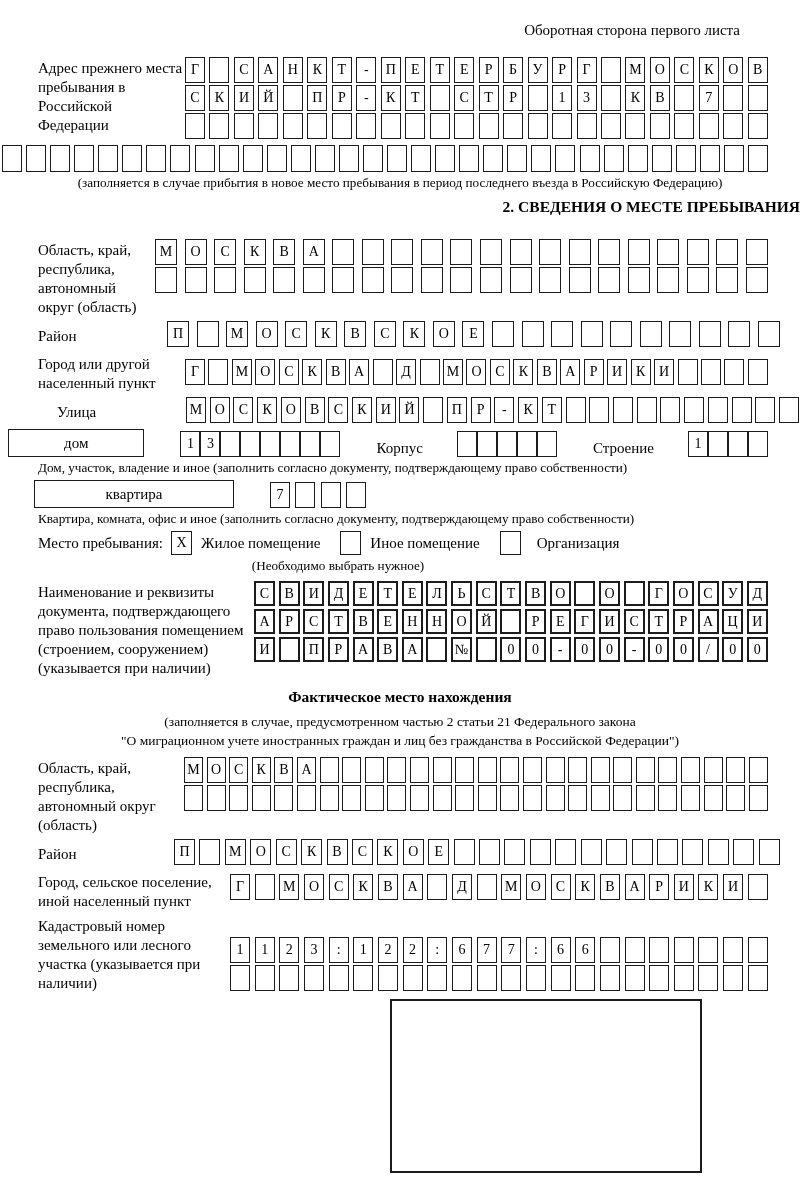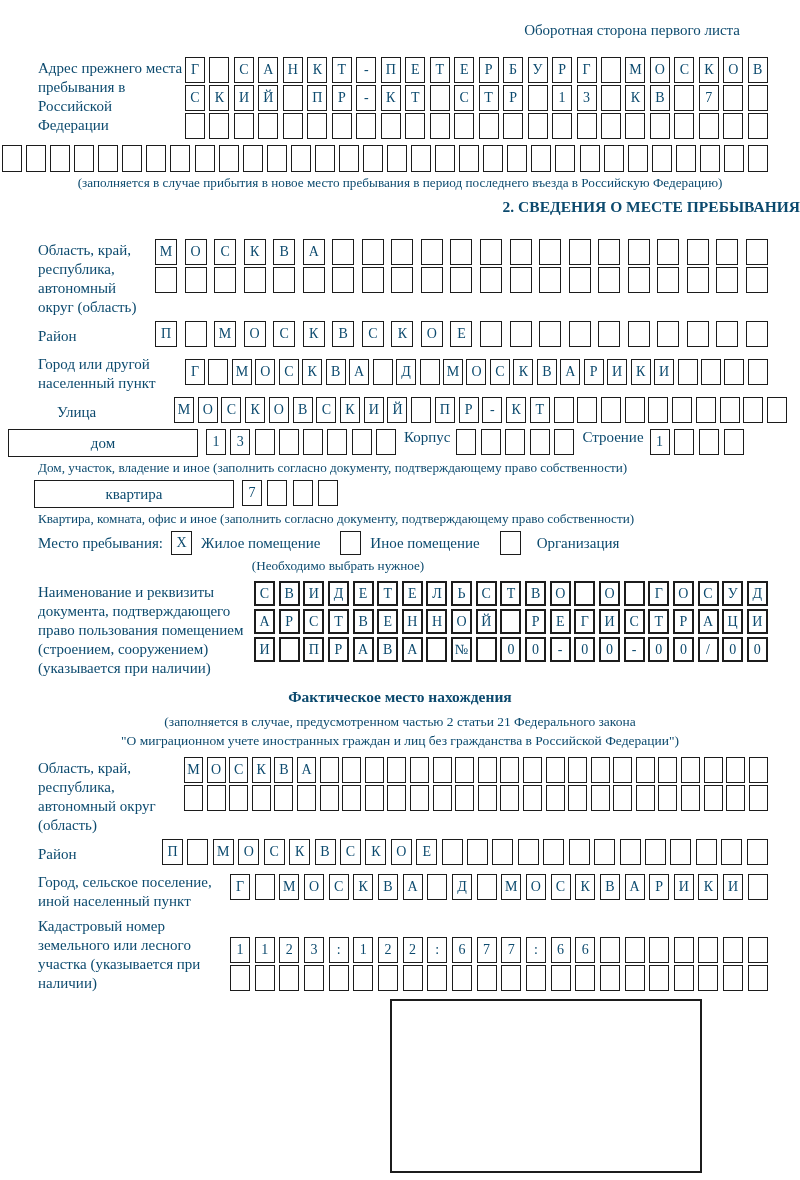--- a/index.html
+++ b/index.html
@@ -2,21 +2,21 @@
 <html><head>
 <meta charset="utf-8">
 <style>
   html,body{margin:0;padding:0;background:#fff;}
   .page{
     position:relative;
     width:800px;height:1180px;
     box-sizing:border-box;
     padding:0 32px 0 38px;
     background:#fff;
-    color:#0c4a6e;
+    color:#000000;
     font-family:"Liberation Serif", serif;
     overflow:hidden;
   }
   .back-note{
     margin-top:22px;
     text-align:right;
     padding-right:28px;
     font-size:15px;
   }
   
@@ -29,21 +29,21 @@
     box-sizing:border-box;
     width:20px;height:26px;
     border:1.5px solid #1c1c1c;
     display:flex;align-items:center;justify-content:center;
     font-size:14px;line-height:1;
     background:#fff;
     flex:0 0 auto;
   }
   
   .group{display:flex;align-items:flex-start;margin-bottom:4px;}
-  .group.center{align-items:center;}
+  .group.center{align-items:center;gap:12px;}
   .glabel{font-size:15px;line-height:19px;flex:0 0 auto;box-sizing:border-box;padding-top:2px;}
   .gright{flex:0 0 auto;}
 
   .b1 .glabel{width:147px;}
   .b1 .gright{width:583px;}
   .b1 .cell{width:20px;}
 
   .row-full{width:766px;margin-left:-36px;margin-top:1px;}
   .row-full .cell{width:20px;height:27px;}
 
@@ -54,21 +54,21 @@
   .s2reg .gright{width:613px;}
   .s2reg .cell{width:22px;}
   .s2city .glabel{width:147px;}
   .s2city .gright{width:583px;}
   .s2city .cell{width:20px;}
   .s2str .glabel{width:117px;margin-left:19px;}
   .s2str .gright{width:613px;}
   .s2str .cell{width:20px;}
 
   
-  .house-row{display:flex;align-items:flex-start;margin:3px 0 0 -30px;}
+  .house-row{display:flex;align-items:flex-end;margin:3px 0 0 -30px;gap:28px;}
   .label-box{
     box-sizing:border-box;border:1.5px solid #1c1c1c;height:28px;
     display:flex;align-items:center;justify-content:center;font-size:15px;background:#fff;
   }
   .dom-box{width:190px;}
   .kv-box{width:200px;}
   .house-cells{width:190px;margin-left:8px;}
   .korpus-cells{width:118px;margin-left:6px;}
   .stroenie-cells{width:94px;margin-left:6px;}
   .apt-cells{width:96px;margin-left:8px;}

